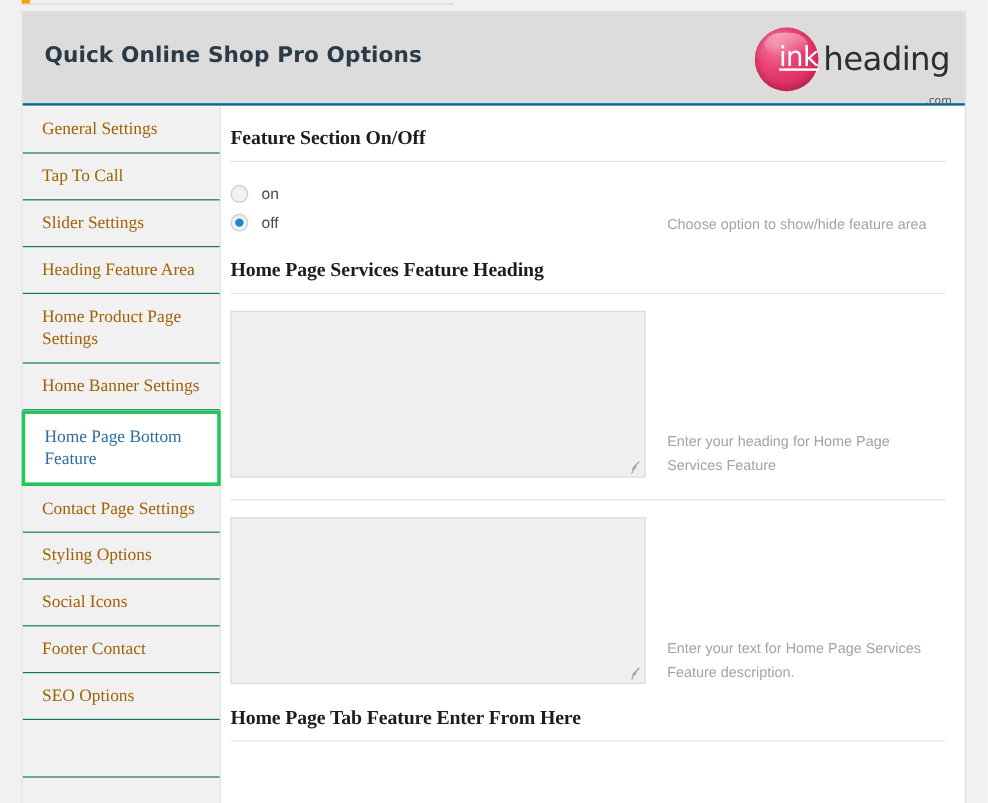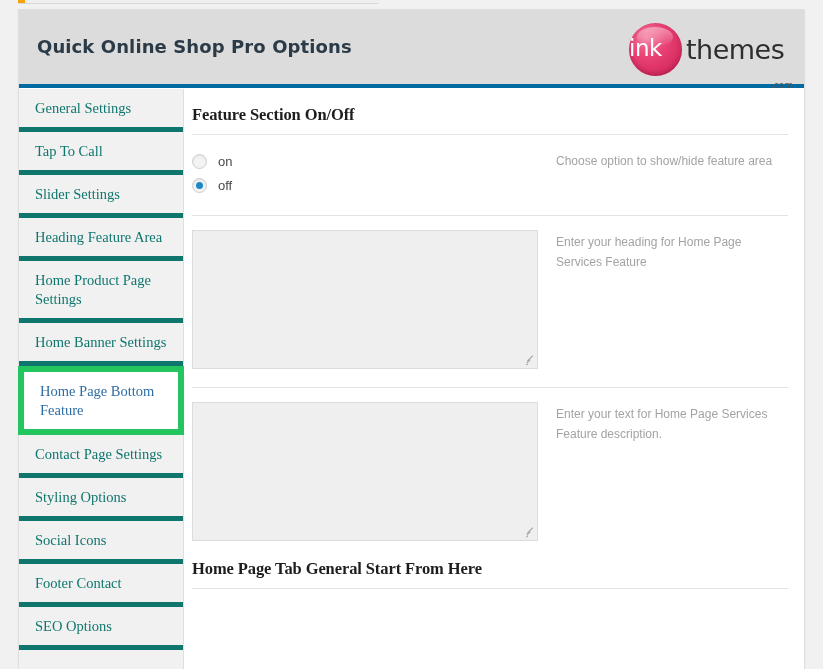--- a/index.html
+++ b/index.html
@@ -48,21 +48,21 @@
     border-bottom: none;
     box-sizing: border-box;
     box-shadow: 0 1px 2px rgba(0,0,0,0.05);
   }
 
   
   #panel-header {
     position: relative;
     height: 78px;
     background: #dcdcdc;
-    border-bottom: 4px solid #0369a1;
+    border-bottom: 2px solid #0369a1;
     box-sizing: border-box;
   }
   #panel-title {
     position: absolute;
     left: 18px;
     top: 26px;
     font-size: 18px;
     font-weight: bold;
     color: #2b3a47;
     letter-spacing: 0.1px;
@@ -96,25 +96,26 @@
     border-radius: 50%;
     background: linear-gradient(to bottom, rgba(255,255,255,0.42), rgba(255,255,255,0));
   }
   #logo-ink {
     position: absolute;
     left: 0;
     top: 0;
     width: 53px;
     height: 53px;
     line-height: 55px;
-    text-align: left;
+    text-align: right;
     color: #ffffff;
     font-size: 23px;
     font-family: "DejaVu Sans", sans-serif;
     letter-spacing: -0.5px;
+    text-decoration: underline;
   }
   #logo-themes {
     position: absolute;
     left: 57px;
     top: 13px;
     font-size: 27px;
     color: #2e2e2e;
     font-family: "DejaVu Sans", sans-serif;
     letter-spacing: -0.5px;
   }
@@ -144,30 +145,30 @@
     flex: 0 0 165px;
     background: #f1f1f1;
     border-right: 1px solid #dedede;
     box-sizing: border-box;
   }
   .nav-item {
     position: relative;
     min-height: 38px;
     padding: 10px 14px 9px 16px;
     box-sizing: border-box;
-    border-bottom: 5px solid #0f766e;
-    color: #0f766e;
+    border-bottom: 1px solid #0f766e;
+    color: #a16207;
     font-family: "Liberation Serif", serif;
     font-size: 14.5px;
     line-height: 19px;
     cursor: pointer;
   }
   .nav-item.active {
     background: #ffffff;
-    border: 6px solid #22c55e;
+    border: 3px solid #22c55e;
     color: #2e6da4;
     margin: 0 -1px;
     z-index: 2;
   }
   .nav-item.blank {
     min-height: 48px;
     cursor: default;
   }
 
   
@@ -193,21 +194,21 @@
     letter-spacing: -0.1px;
     padding-left: 2px;
   }
   .section-rule {
     height: 1px;
     background: #e3e3e3;
     margin: 0 0 14px 2px;
   }
   .section-row {
     display: flex;
-    align-items: flex-start;
+    align-items: flex-end;
   }
   .field-col {
     flex: 0 0 351px;
     padding-left: 2px;
   }
   .hint-col {
     flex: 1 1 auto;
     padding-left: 13px;
     padding-top: 2px;
     color: #a3a3a3;
@@ -292,21 +293,21 @@
 <div id="options-panel">
 
   <div id="panel-header">
     <div id="panel-title">Quick Online Shop Pro Options</div>
 
     <div id="brand-logo">
       <div id="logo-circle">
         <div id="logo-circle-gloss"></div>
       </div>
       <div id="logo-ink">ink</div>
-      <div id="logo-themes">themes</div>
+      <div id="logo-themes">heading</div>
       <div id="logo-dotcom">.com</div>
     </div>
   </div>
 
   <div id="panel-body">
 
     <nav id="sidebar-nav">
         <div class="nav-item">General Settings</div>
         <div class="nav-item">Tap To Call</div>
         <div class="nav-item">Slider Settings</div>
@@ -336,20 +337,21 @@
             <div class="radio-row">
               <span class="radio-dot checked"></span>
               <span class="radio-label">off</span>
             </div>
           </div>
           <div class="hint-col">Choose option to show/hide feature area</div>
         </div>
       </div>
 
       <div class="section">
+        <h2 class="section-title">Home Page Services Feature Heading</h2>
         <div class="section-rule"></div>
         <div class="section-row">
           <div class="field-col">
             <div class="ta-wrap">
               <textarea class="text-area" placeholder="" style=""></textarea>
               <span class="resize-grip" style="right: 3px; bottom: 3px; width: 10px; height: 10px;">
                   <i style="width: 8px; left: 1px; top: 2px;"></i>
                   <i style="width: 5px; left: 1px; top: 5px;"></i>
                   <i style="width: 2px; left: 1px; top: 8px;"></i>
                 </span>
@@ -370,19 +372,19 @@
                   <i style="width: 5px; left: 1px; top: 5px;"></i>
                   <i style="width: 2px; left: 1px; top: 8px;"></i>
                 </span>
             </div>
           </div>
           <div class="hint-col">Enter your text for Home Page Services Feature description.</div>
         </div>
       </div>
 
       <div class="section">
-        <h2 class="section-title">Home Page Tab General Start From Here</h2>
+        <h2 class="section-title">Home Page Tab Feature Enter From Here</h2>
         <div class="section-rule"></div>
       </div>
 
     </div>
   </div>
 </div>
 
 </body></html>

